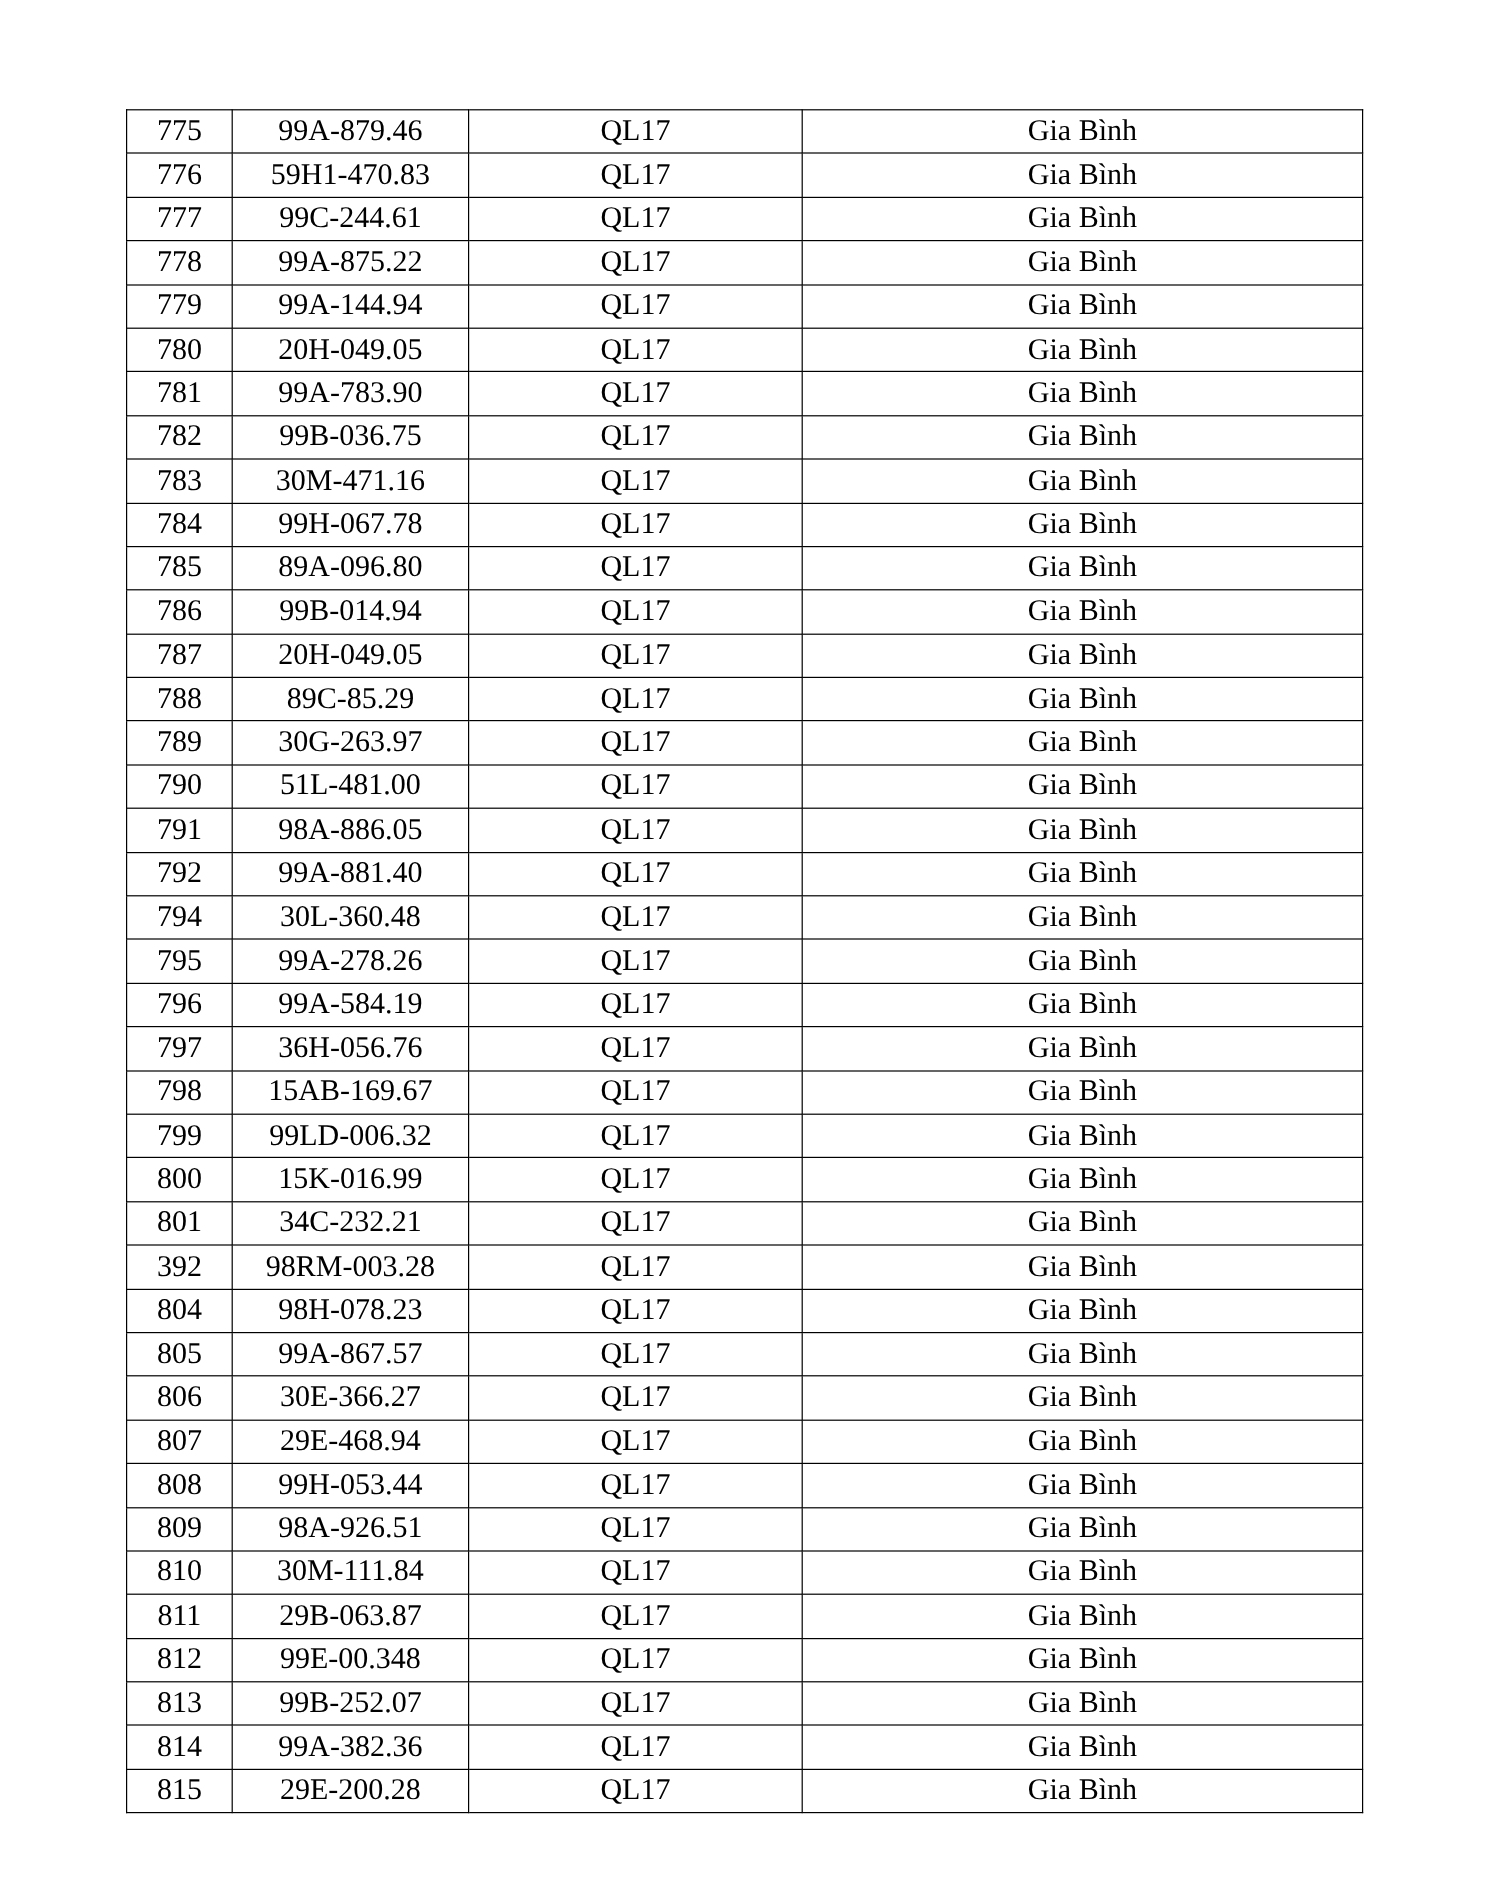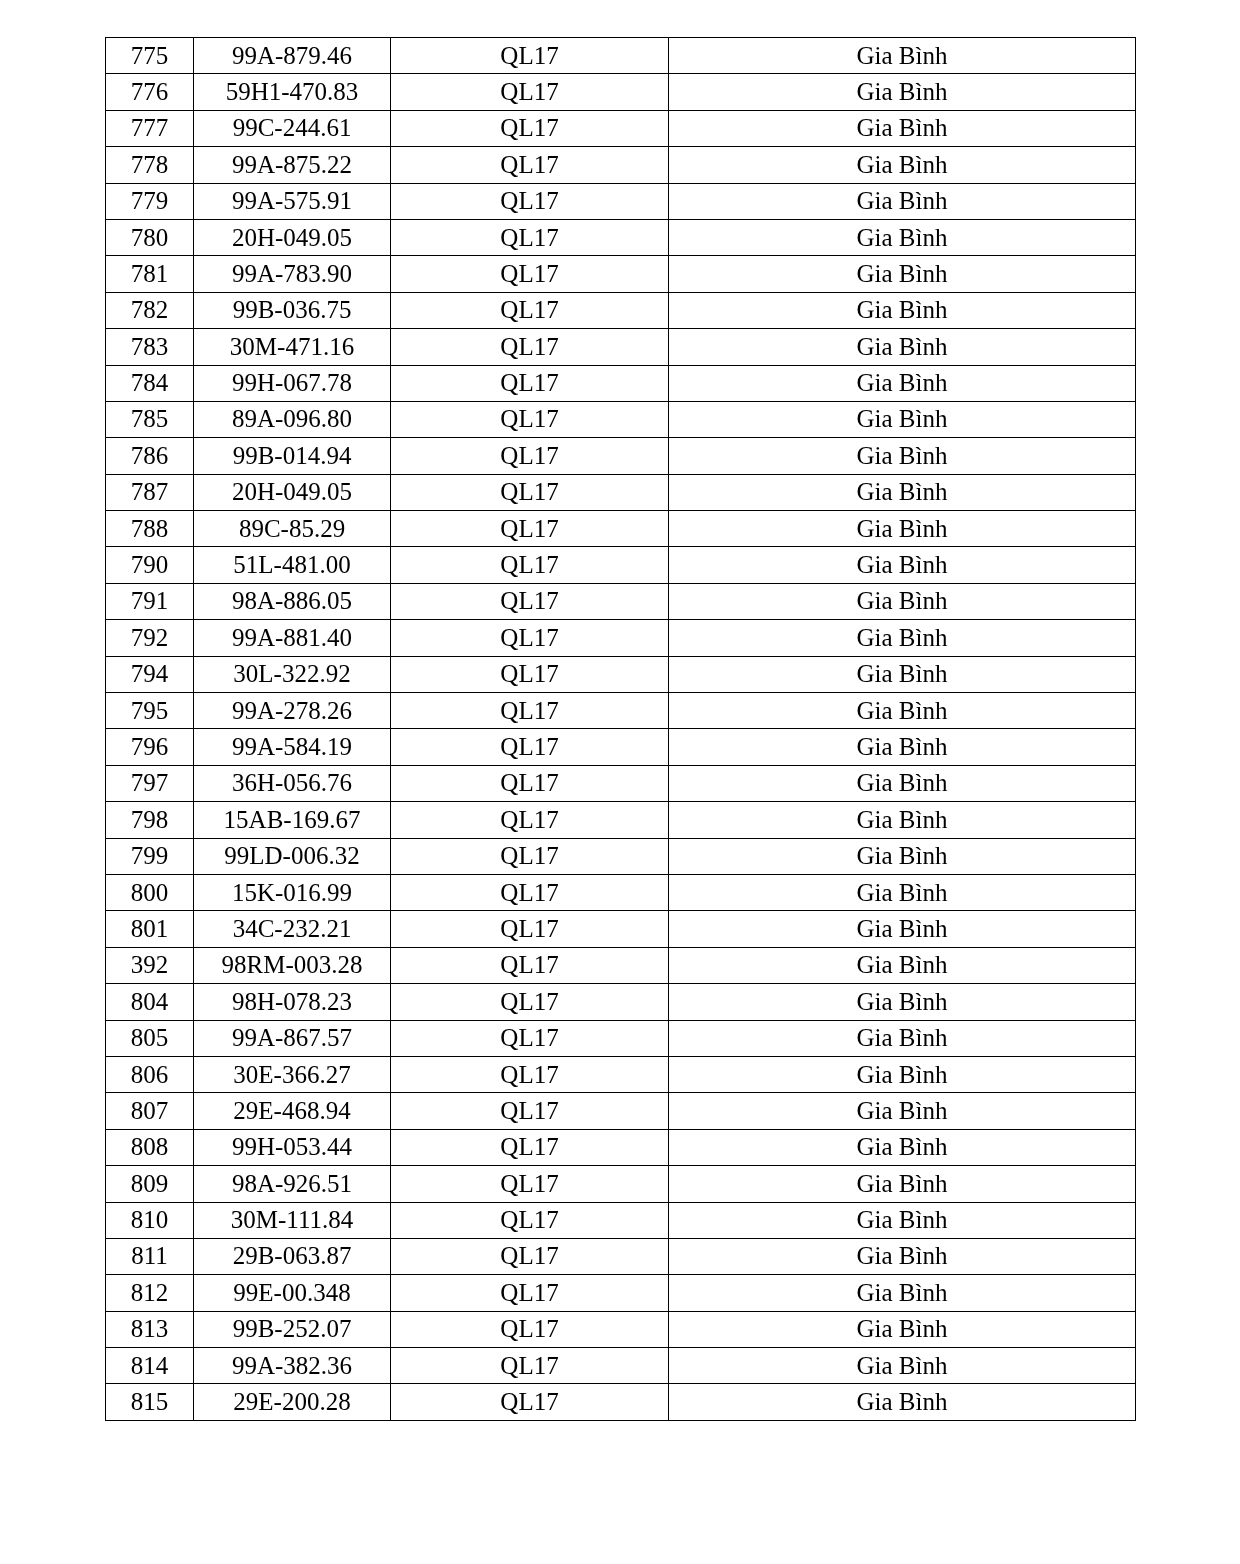--- a/index.html
+++ b/index.html
@@ -11,21 +11,22 @@
     width: 1240px;
     height: 1564px;
     font-family: "Liberation Serif", serif;
     color: #000000;
   }
   .page {
     position: relative;
     width: 1240px;
     height: 1209px;
     box-sizing: border-box;
-    padding: 37px 105px 0 105px;
+    padding: 80px 105px 0 105px;
+    margin-top: 11px;
   }
   table.data-table {
     border-collapse: collapse;
     width: 1030px;
     table-layout: fixed;
   }
   table.data-table td {
     border: 1.5px solid #000000;
     height: 35.4px;
     padding: 0 4px;
@@ -72,21 +73,21 @@
           <td>Gia Bình</td>
         </tr>
         <tr>
           <td>778</td>
           <td>99A-875.22</td>
           <td>QL17</td>
           <td>Gia Bình</td>
         </tr>
         <tr>
           <td>779</td>
-          <td>99A-575.91</td>
+          <td>99A-144.94</td>
           <td>QL17</td>
           <td>Gia Bình</td>
         </tr>
         <tr>
           <td>780</td>
           <td>20H-049.05</td>
           <td>QL17</td>
           <td>Gia Bình</td>
         </tr>
         <tr>
@@ -131,40 +132,46 @@
           <td>QL17</td>
           <td>Gia Bình</td>
         </tr>
         <tr>
           <td>788</td>
           <td>89C-85.29</td>
           <td>QL17</td>
           <td>Gia Bình</td>
         </tr>
         <tr>
+          <td>789</td>
+          <td>30G-263.97</td>
+          <td>QL17</td>
+          <td>Gia Bình</td>
+        </tr>
+        <tr>
           <td>790</td>
           <td>51L-481.00</td>
           <td>QL17</td>
           <td>Gia Bình</td>
         </tr>
         <tr>
           <td>791</td>
           <td>98A-886.05</td>
           <td>QL17</td>
           <td>Gia Bình</td>
         </tr>
         <tr>
           <td>792</td>
           <td>99A-881.40</td>
           <td>QL17</td>
           <td>Gia Bình</td>
         </tr>
         <tr>
           <td>794</td>
-          <td>30L-322.92</td>
+          <td>30L-360.48</td>
           <td>QL17</td>
           <td>Gia Bình</td>
         </tr>
         <tr>
           <td>795</td>
           <td>99A-278.26</td>
           <td>QL17</td>
           <td>Gia Bình</td>
         </tr>
         <tr>

